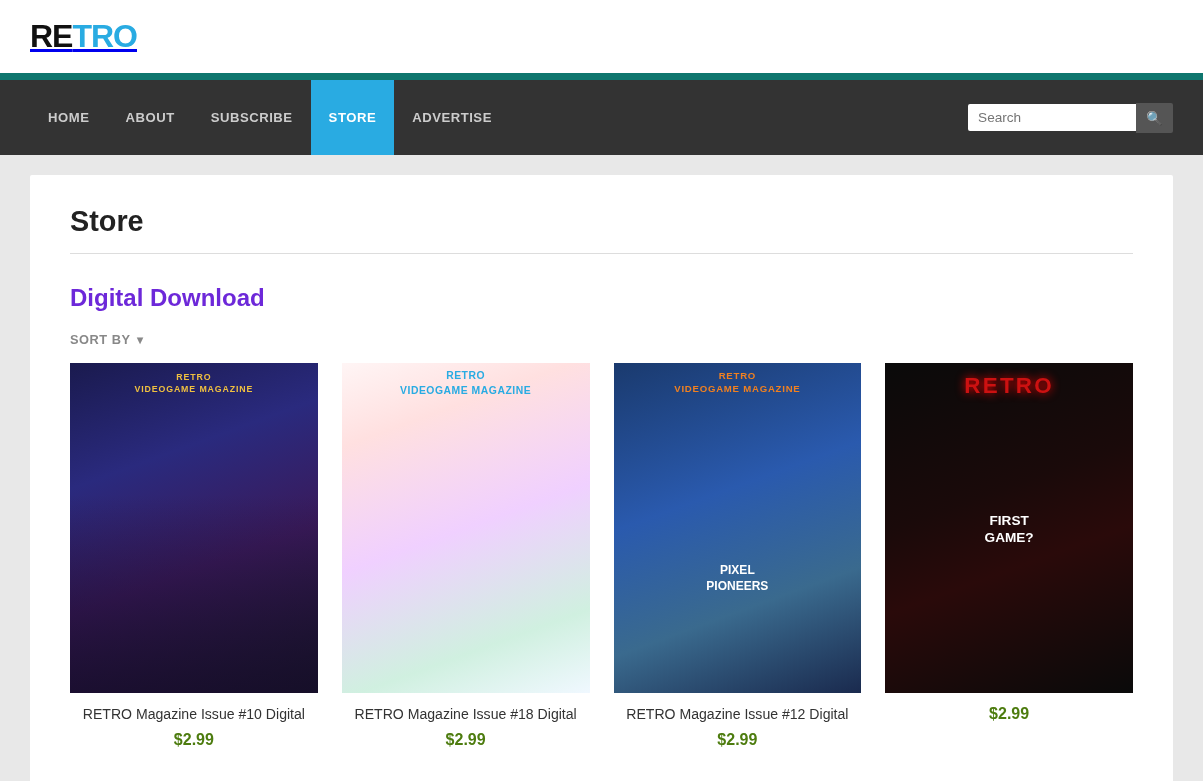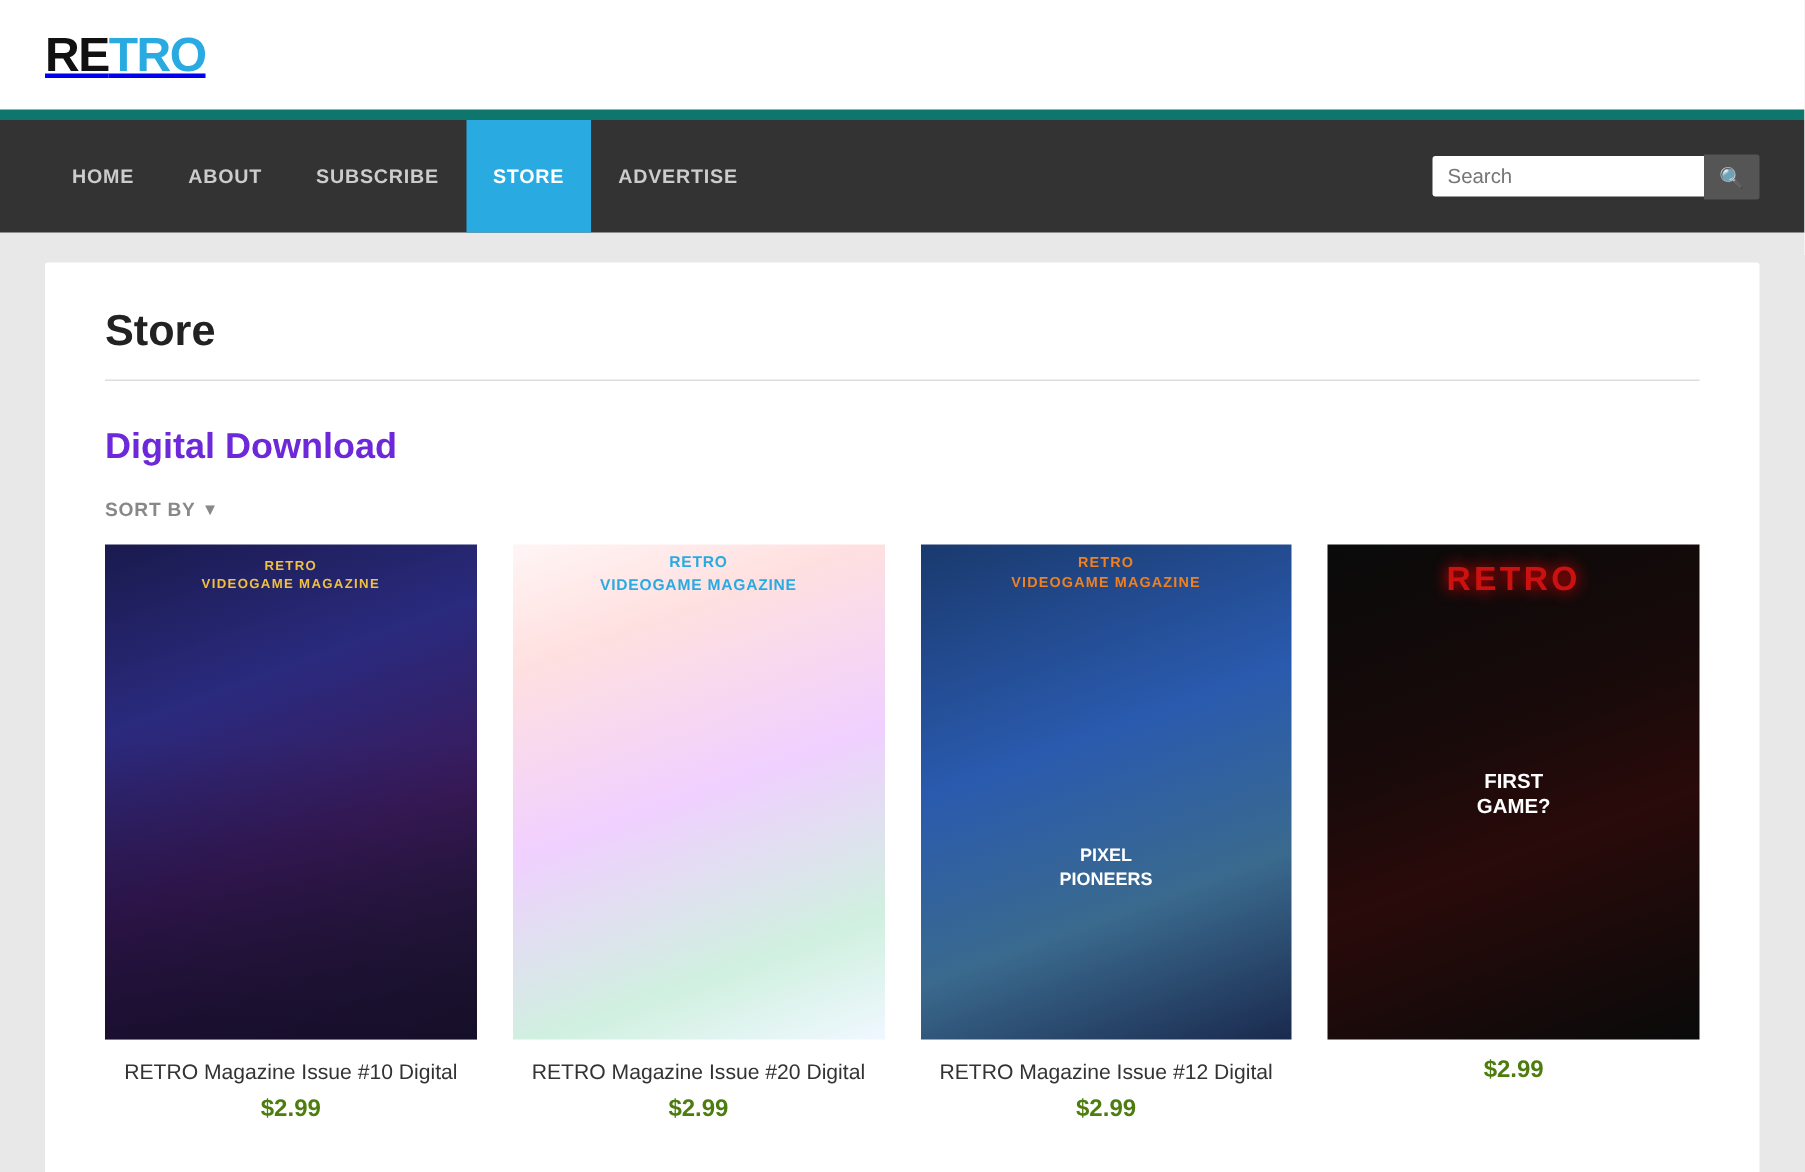--- a/index.html
+++ b/index.html
@@ -49,21 +49,21 @@
     .nav-search {
       display: flex;
       align-items: center;
       margin-left: auto;
     }
     .search-input {
       padding: 6px 10px;
       font-size: 0.85rem;
       border: none;
       outline: none;
-      width: 181px;
+      width: 168px;
       background: #fff;
       border-radius: 2px 0 0 2px;
     }
     .search-btn {
       background: #555;
       border: none;
       padding: 7px 10px;
       cursor: pointer;
       border-radius: 0 2px 2px 0;
       color: #fff;
@@ -292,21 +292,21 @@
     <div class="product-grid">
 
       <div class="product-card">
         <div class="product-image-wrapper cover-10"></div>
         <div class="product-name">RETRO Magazine Issue #10 Digital</div>
         <div class="product-price">$2.99</div>
       </div>
 
       <div class="product-card">
         <div class="product-image-wrapper cover-11"></div>
-        <div class="product-name">RETRO Magazine Issue #20 Digital</div>
+        <div class="product-name">RETRO Magazine Issue #18 Digital</div>
         <div class="product-price">$2.99</div>
       </div>
 
       <div class="product-card">
         <div class="product-image-wrapper cover-12"></div>
         <div class="product-name">RETRO Magazine Issue #12 Digital</div>
         <div class="product-price">$2.99</div>
       </div>
 
       <div class="product-card">

